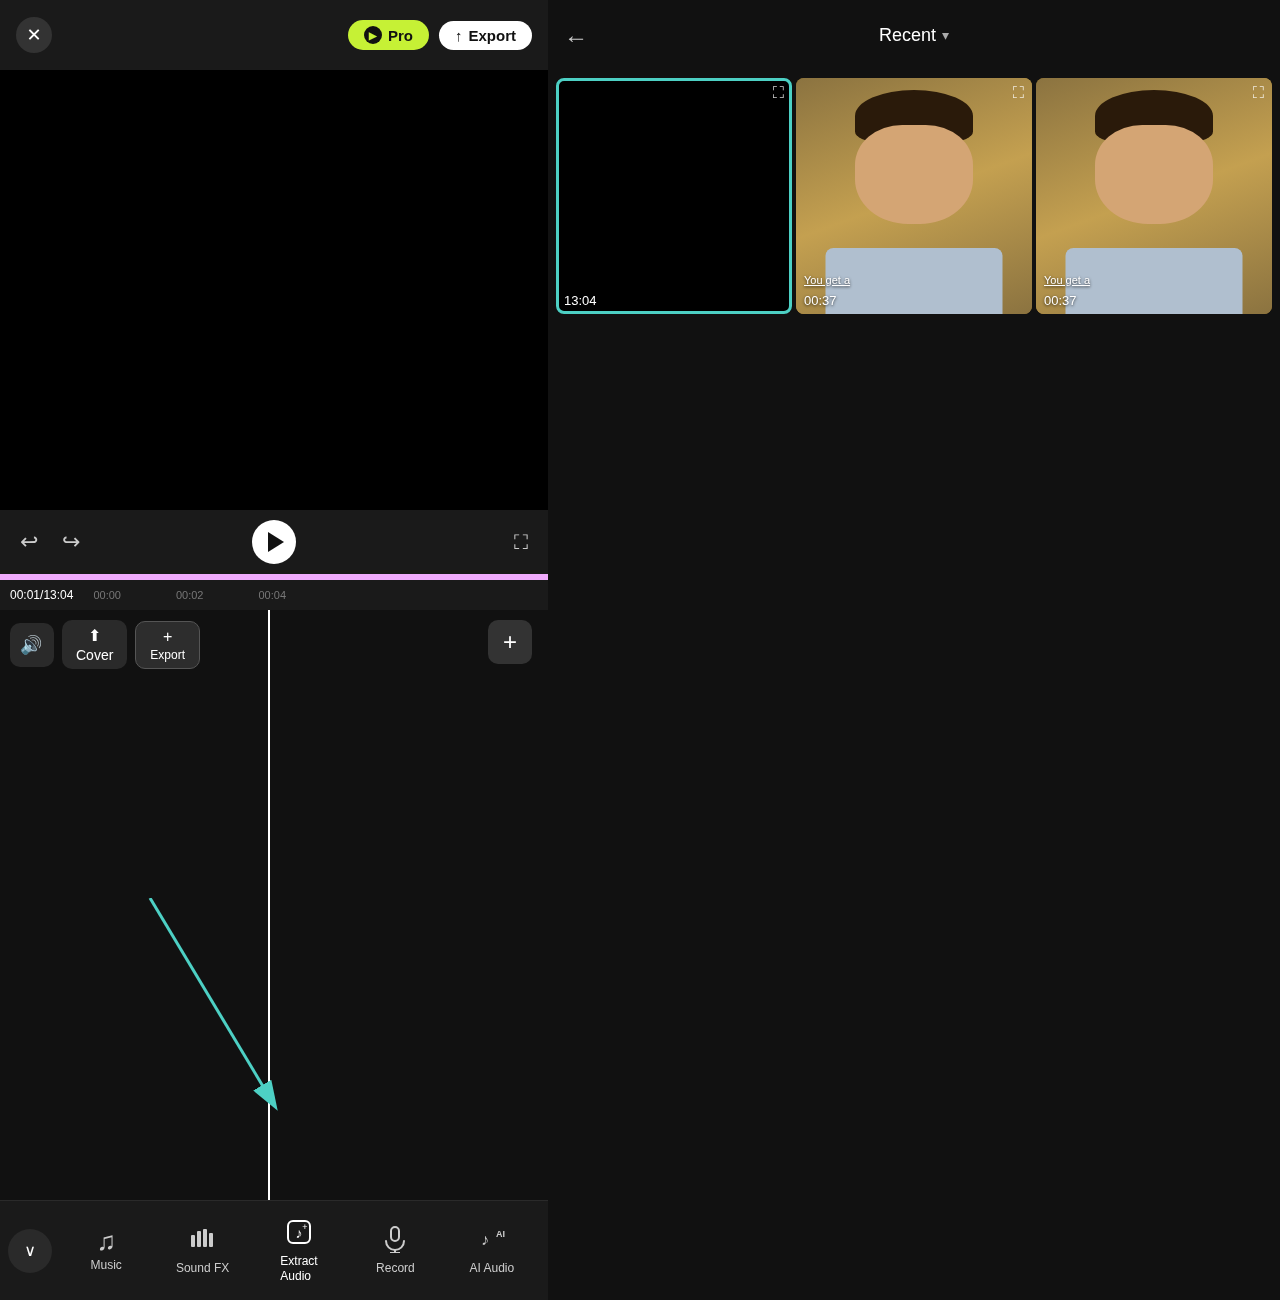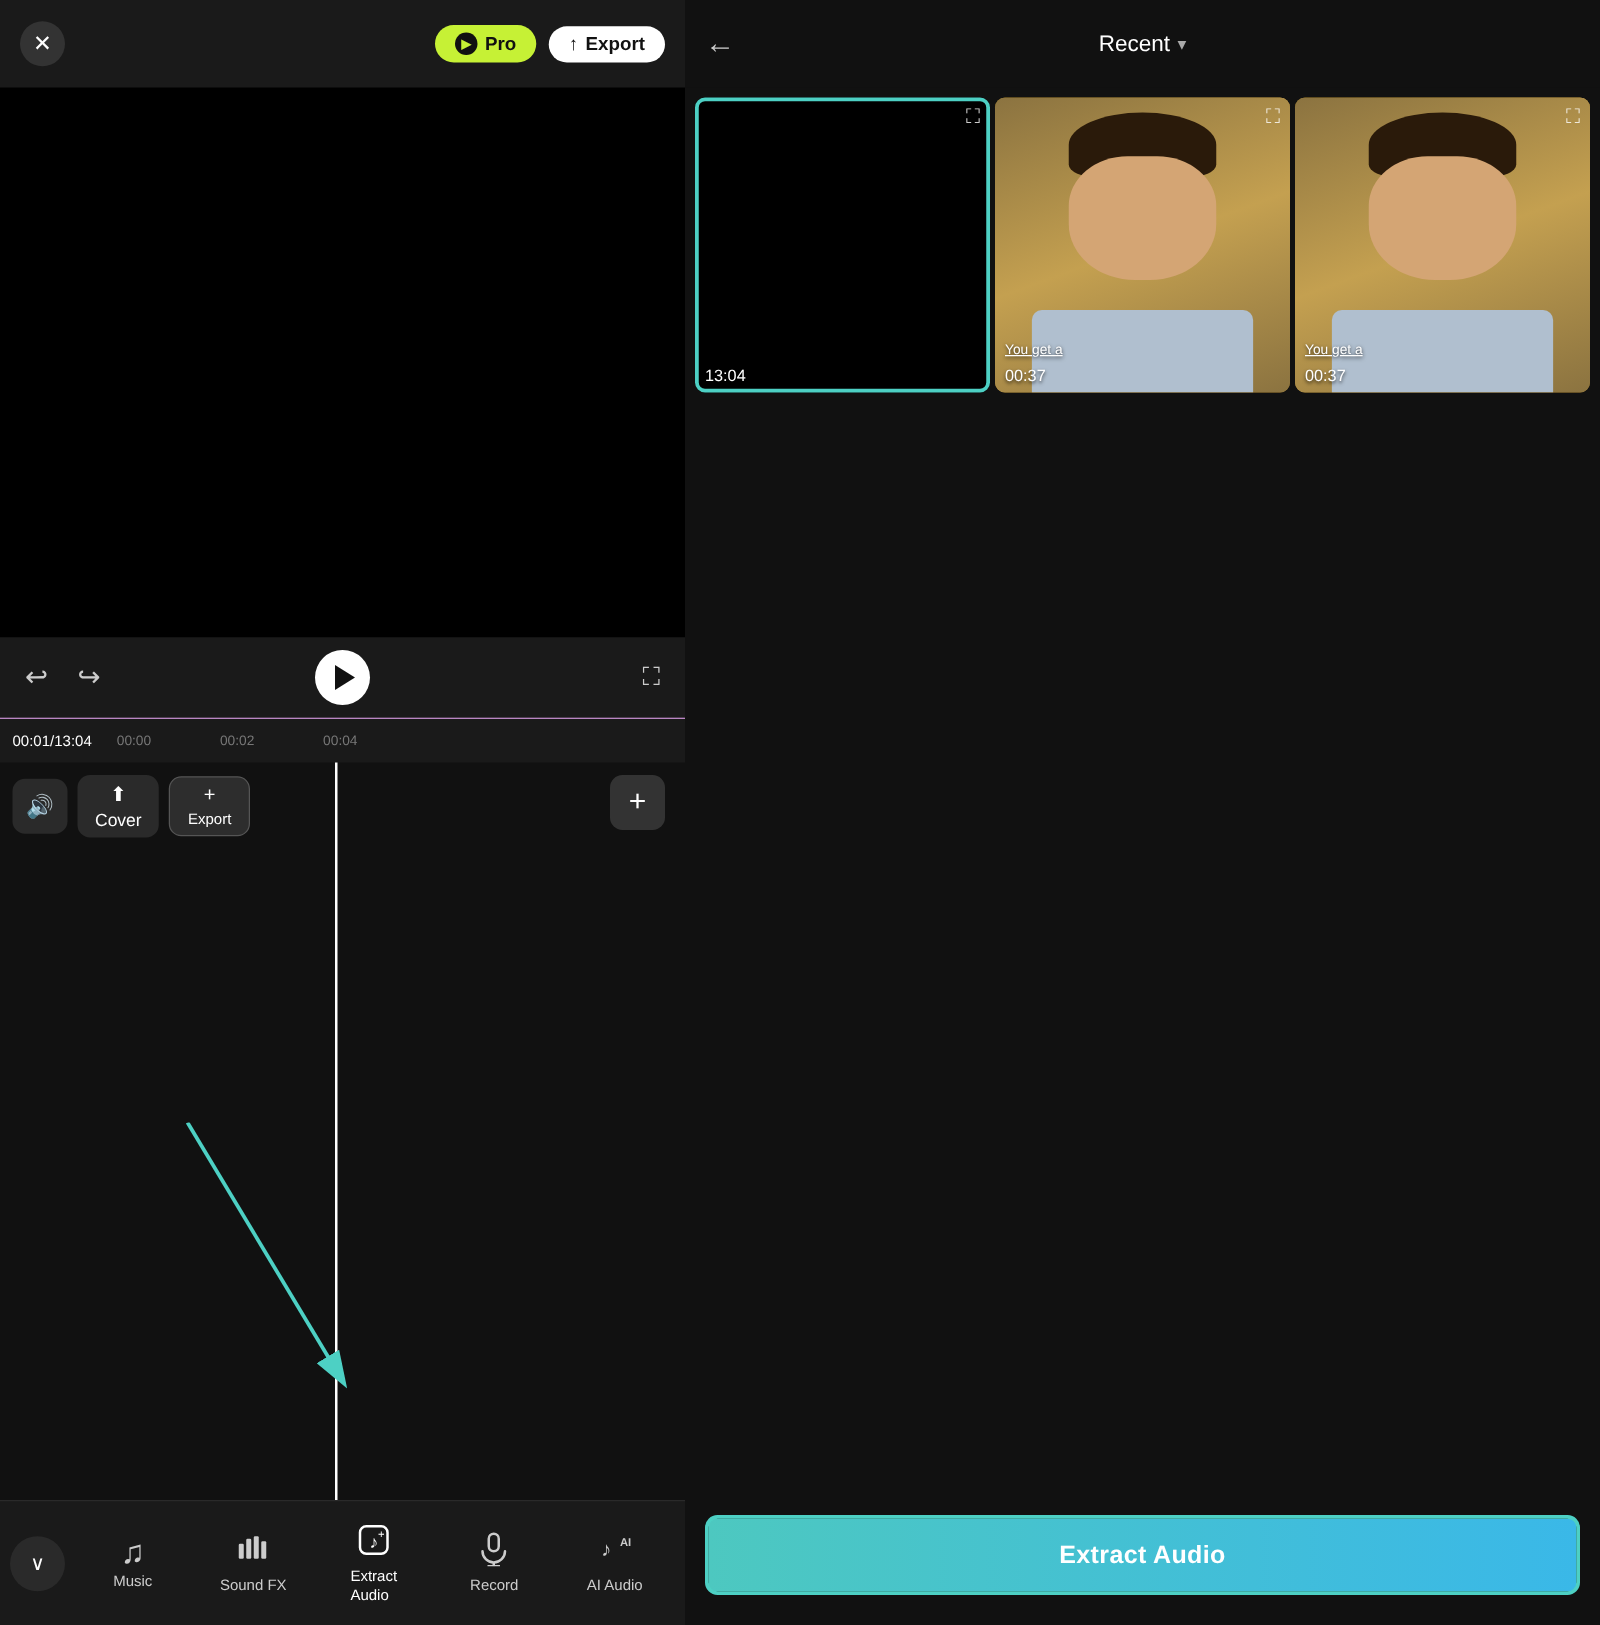--- a/index.html
+++ b/index.html
@@ -124,21 +124,21 @@
       font-size: 20px;
     }
 
     
     .timeline-ruler {
       background: #1a1a1a;
       height: 36px;
       display: flex;
       align-items: center;
       padding: 4px 10px;
-      border-top: 1px solid #f0abfc;
+      border-top: 6px solid #f0abfc;
     }
     .ruler-current {
       color: #fff;
       font-size: 12px;
       margin-right: 20px;
     }
     .ruler-marks {
       display: flex;
       gap: 55px;
       flex: 1;
@@ -534,16 +534,13 @@
         <div style="position:absolute;top:20%;left:50%;transform:translateX(-50%);width:50%;height:42%;background:#d4a574;border-radius:40% 40% 45% 45%;"></div>
         <div style="position:absolute;bottom:0;left:50%;transform:translateX(-50%);width:75%;height:28%;background:#b0bfcf;border-radius:8px 8px 0 0;"></div>
       </div>
       <span class="thumb-expand">⛶</span>
       <span class="thumb-subtitle">You get a</span>
       <span class="thumb-duration">00:37</span>
     </div>
 
   </div>
 
-  <button class="extract-audio-btn">
-    <span>Extract Audio</span>
-  </button>
 </div>
 
 </body></html>

